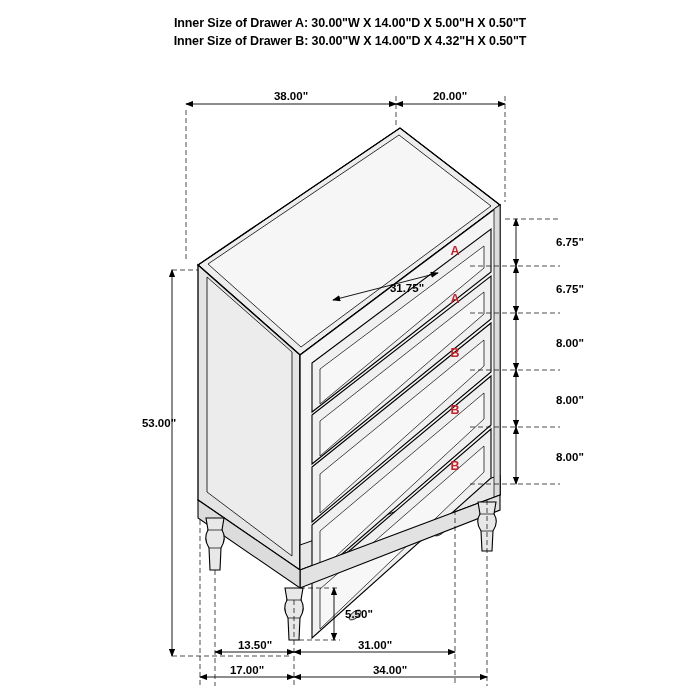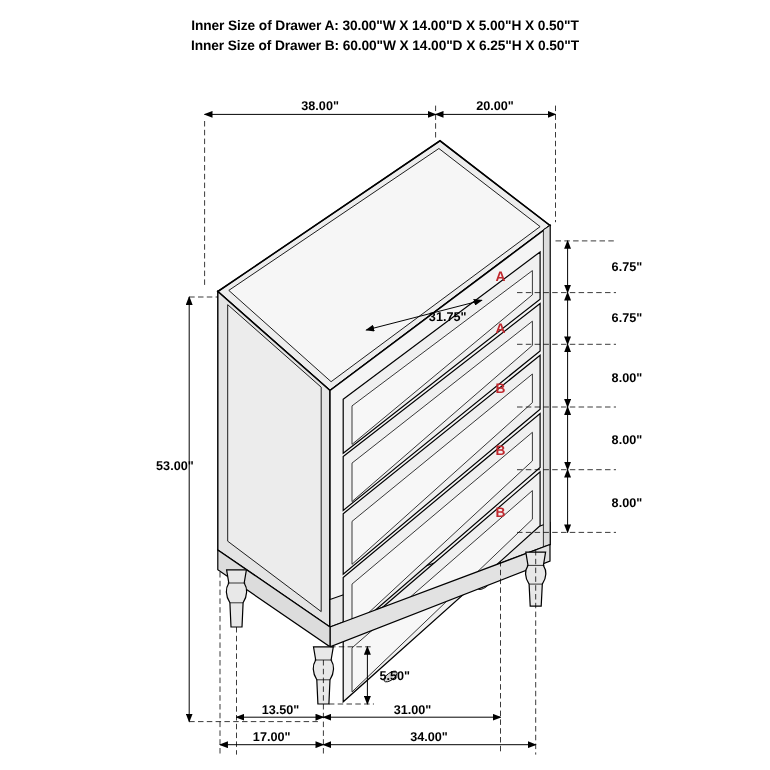--- a/index.html
+++ b/index.html
@@ -48,21 +48,21 @@
     font-weight: bold;
     fill: #c0272d;
   }
 </style>
 </head>
 <body>
 
 <div id="stage">
 
   <div class="hdr" id="hdr1">Inner Size of Drawer A: 30.00"W X 14.00"D X 5.00"H X 0.50"T</div>
-  <div class="hdr" id="hdr2">Inner Size of Drawer B: 60.00"W X 14.00"D X 6.25"H X 0.50"T</div>
+  <div class="hdr" id="hdr2">Inner Size of Drawer B: 30.00"W X 14.00"D X 4.32"H X 0.50"T</div>
 
   <svg class="diagram" width="700" height="700" viewBox="0 0 700 700">
 
     <defs>
       <marker id="arrH" markerWidth="9" markerHeight="7" refX="8" refY="3.5" orient="auto">
         <polygon points="0,0 9,3.5 0,7" fill="#000"></polygon>
       </marker>
       <marker id="arrHs" markerWidth="9" markerHeight="7" refX="1" refY="3.5" orient="auto">
         <polygon points="9,0 0,3.5 9,7" fill="#000"></polygon>
       </marker>

